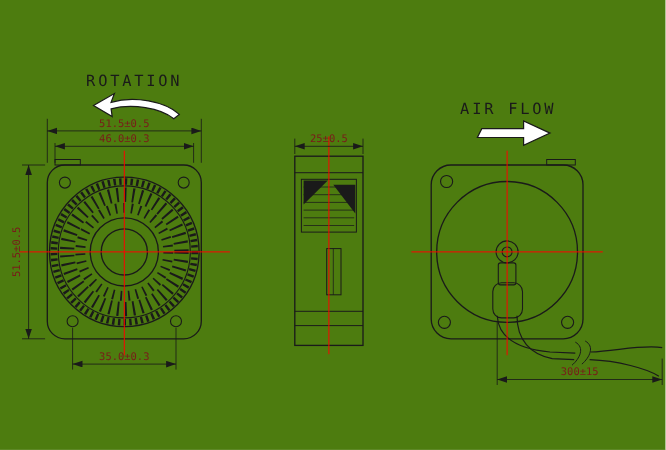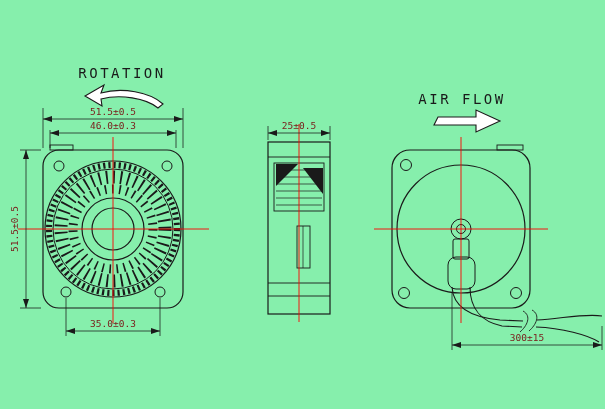--- a/index.html
+++ b/index.html
@@ -1,19 +1,19 @@
 <!DOCTYPE html>
 <html><head>
 <meta charset="utf-8">
 <style>
   html,body{margin:0;padding:0;background:#ffffff;}
   .stage{
     position:relative;
     width:605px;height:409px;
-    background:#86efac;
+    background:#4d7c0f;
     font-family:"DejaVu Sans Mono","Liberation Mono",monospace;
     overflow:hidden;
   }
   svg{display:block;}
   text{font-family:"DejaVu Sans Mono","Liberation Mono",monospace;}
   .lbl{font-size:14px;letter-spacing:2.5px;fill:#1a1a1a;}
   .dim{font-size:9.5px;fill:#7a1a1a;}
 </style>
 </head>
 <body>

